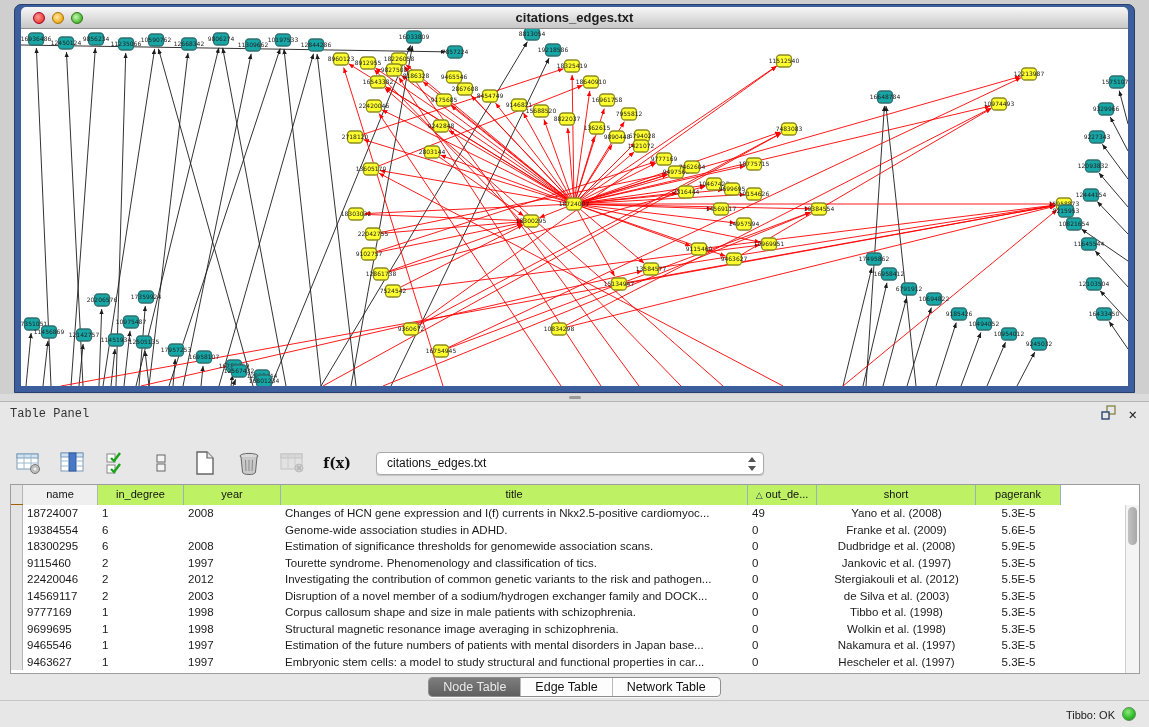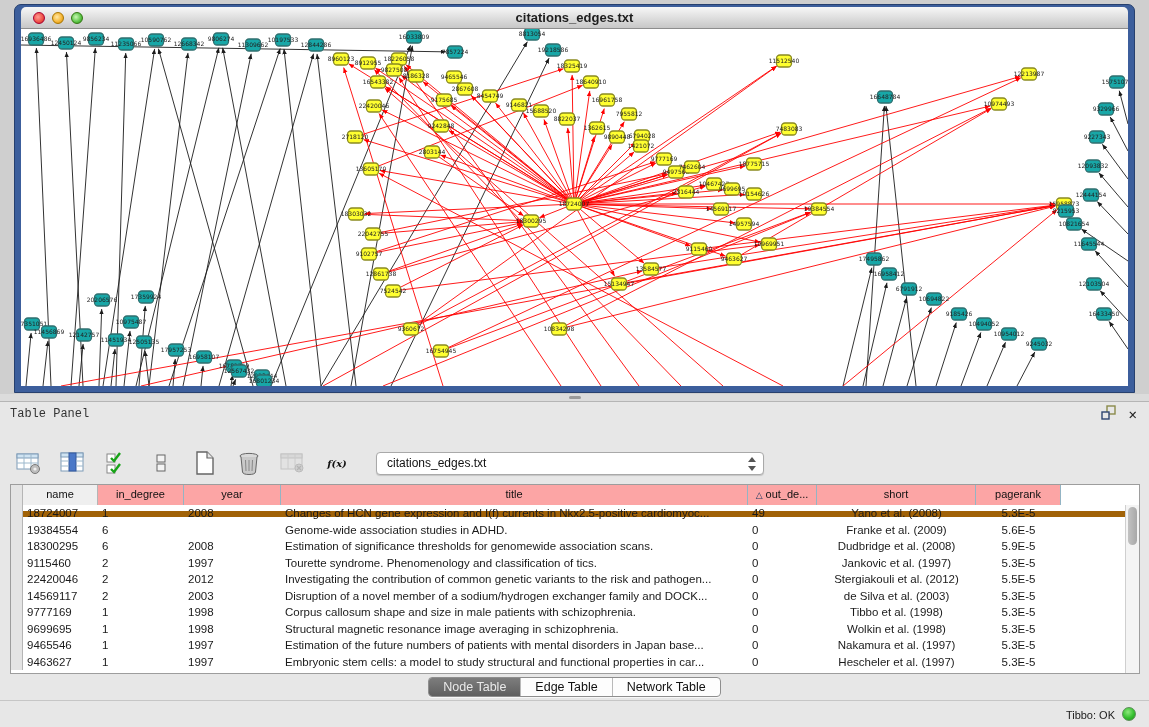--- a/index.html
+++ b/index.html
@@ -29,35 +29,35 @@
   
   #table-panel { position:absolute; left:0; top:401px; width:1149px; height:326px; background:#e7e7e7; border-top:1px solid #b5b5b5; }
   .panel-header { position:relative; height:24px;font-family:Liberation Mono, monospace; }
   .panel-title { position:absolute; left:10px; top:5px; font-size:12px; color:#333; }
   .ph-icons { position:absolute; right:12px; top:3px; display:flex; gap:12px; align-items:center; }
   .ph-icons .xbtn { font-size:14px; font-weight:bold; color:#222; line-height:16px; cursor:default; }
 
   .toolbar { position:absolute; left:14px; top:44px; height:34px; display:flex; align-items:center; gap:14px; }
   .tbtn { display:flex; align-items:center; justify-content:center; width:30px; height:30px; }
   .tbtn.disabled { opacity:.45; }
-  .fx { font-family:"DejaVu Serif",serif; font-style:italic; font-weight:bold; font-size:10px; color:#111; }
+  .fx { font-family:"DejaVu Serif",serif; font-weight:bold; font-size:14px; color:#111; }
   .dropdown { margin-left:10px; width:388px; height:23px; background:#ffffff; border:1px solid #a9a9a9;
               border-radius:4px; box-shadow:0 1px 1px rgba(0,0,0,.15); position:relative;
               font-size:12px; line-height:21px; padding-left:10px; color:#111; }
   .dd-arrows { position:absolute; right:6px; top:4px; width:9px; height:14px; }
   .dd-arrows::before { content:""; position:absolute; top:0; left:0; border-left:4.5px solid transparent;
               border-right:4.5px solid transparent; border-bottom:5px solid #555; }
   .dd-arrows::after  { content:""; position:absolute; bottom:0; left:0; border-left:4.5px solid transparent;
               border-right:4.5px solid transparent; border-top:5px solid #555; }
 
   .tablewrap { position:absolute; left:10px; top:82px; width:1130px; height:190px;
                background:#ffffff; border:1px solid #9d9d9d; }
-  .thead { display:flex; height:32px; border-bottom:6px solid #a16207; }
+  .thead { display:flex; height:20px; border-bottom:1px solid #a16207; }
   .th { height:20px; font-size:11px; color:#111; text-align:center; line-height:19px;
-        background:#fca5a5; border-right:1px solid #93b4c4; overflow:hidden; white-space:nowrap; }
+        background:#bef264; border-right:1px solid #93b4c4; overflow:hidden; white-space:nowrap; }
   .th.plain { background:#efefef; border-right:1px solid #b5b5b5; }
   .th.filler { background:#ffffff; border-right:none; flex:1; }
   .th .sortmark { color:#16355f; font-size:9px; margin-right:3px; }
   .gutter { width:12px; background:#e4e4e4; border-right:1px solid #b5b5b5; flex:0 0 12px; }
   .tbody { position:absolute; left:0; top:20px; bottom:0; right:14px; overflow:hidden; }
   .tr { display:flex; height:16.5px; }
   .td { font-size:11.5px; color:#1a1a1a; line-height:16.5px; white-space:nowrap; overflow:hidden;
         padding-left:4px; }
   .td.center { text-align:center; padding-left:0; }
   .vscroll { position:absolute; right:0; top:20px; bottom:0; width:14px; background:#f4f4f4; border-left:1px solid #cfcfcf; }

